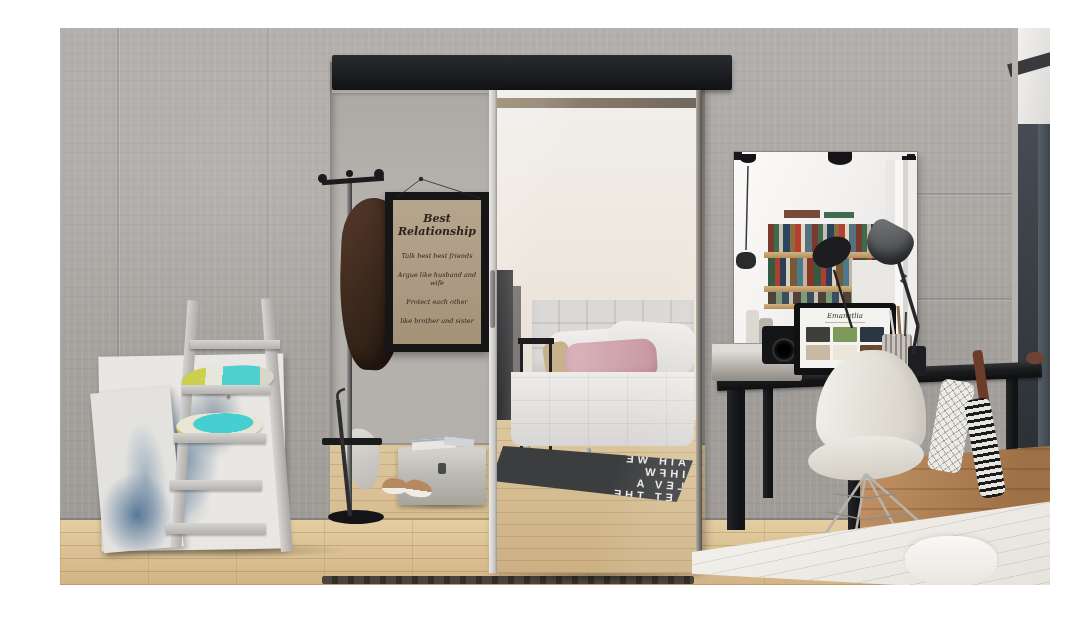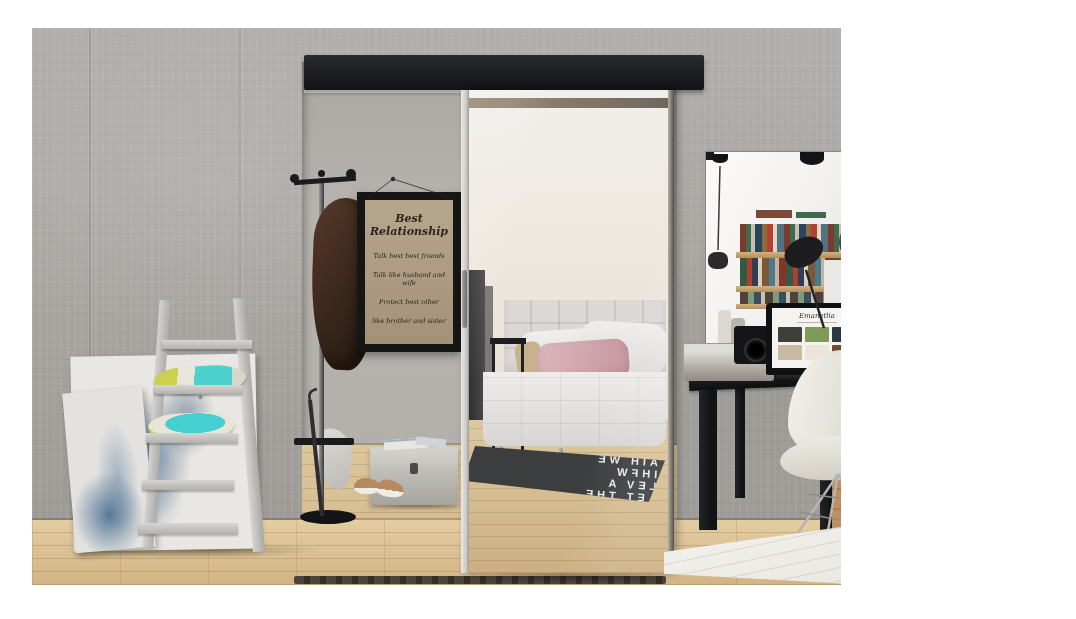--- a/index.html
+++ b/index.html
@@ -1,19 +1,19 @@
 <!DOCTYPE html>
 <html><head>
 <meta charset="utf-8">
 <style>
   html,body{margin:0;padding:0;}
   body{width:1076px;height:619px;position:relative;background:#ffffff;overflow:hidden;
        font-family:"Liberation Sans",sans-serif;}
   .a{position:absolute;}
-  .photo{left:32px;top:28px;width:809px;height:557px;overflow:hidden;background:#a8a5a1;}
+  .photo{left:60px;top:28px;width:990px;height:557px;overflow:hidden;background:#a8a5a1;}
 
   
   .wall{left:0;top:0;width:990px;height:557px;
     background:
       radial-gradient(420px 240px at 18% 28%, rgba(255,255,255,.10), transparent 70%),
       radial-gradient(300px 200px at 80% 60%, rgba(0,0,0,.06), transparent 70%),
       repeating-linear-gradient(90deg, rgba(255,255,255,.05) 0 2px, transparent 2px 7px),
       repeating-linear-gradient(0deg, rgba(0,0,0,.035) 0 1px, transparent 1px 9px),
       linear-gradient(180deg,#b2afac 0%,#a9a6a2 45%,#9c9995 100%);}
   .seam-v{width:2px;background:rgba(0,0,0,.10);box-shadow:1px 0 0 rgba(255,255,255,.18);}
@@ -258,22 +258,22 @@
   <div class="a knob" style="left:286px;top:142px;width:7px;height:7px;"></div>
   <div class="a coat"></div>
   <div class="a midtray"></div>
   <div class="a rackbase"></div>
 
   <div class="a poster">
     <div class="a paper">
       <div class="title">Best Relationship</div>
       <div class="lines">
         <div>Talk best best friends</div>
-        <div>Talk like husband and wife</div>
-        <div>Protect best other</div>
+        <div>Argue like husband and wife</div>
+        <div>Protect each other</div>
         <div>like brother and sister</div>
       </div>
     </div>
   </div>
 
   <div class="a rail"></div>
   <div class="a rail-hl"></div>
 
   <div class="a shadow" style="left:430px;top:541px;width:215px;height:14px;"></div>
   <div class="a door">

